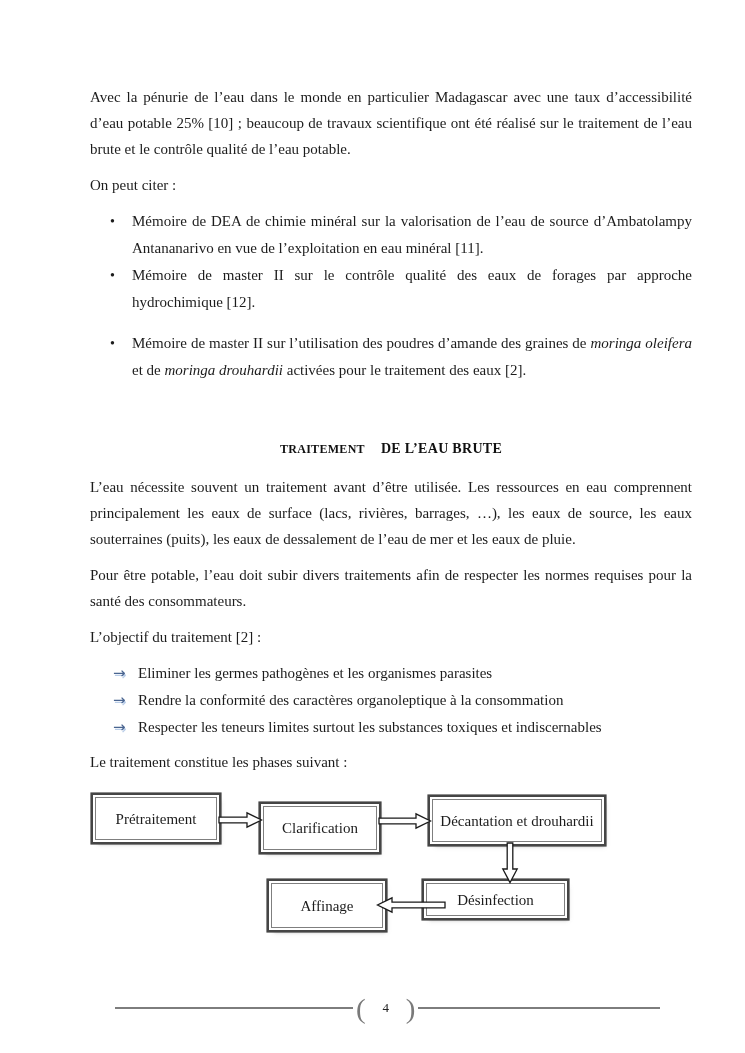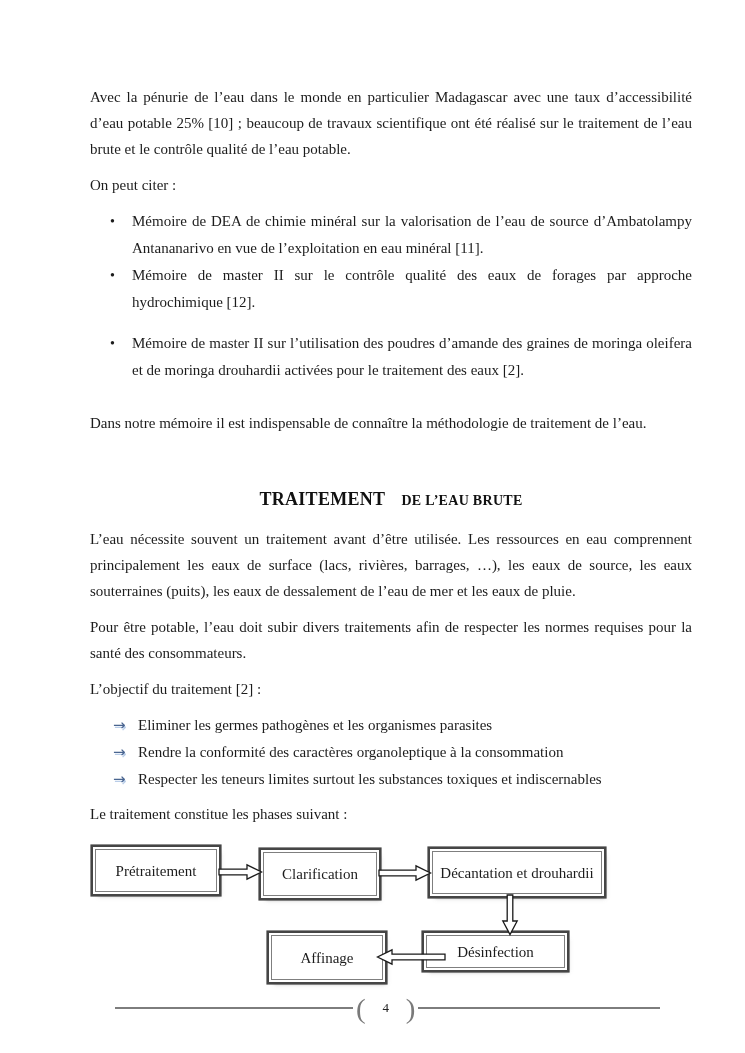--- a/index.html
+++ b/index.html
@@ -26,34 +26,34 @@
     padding-left: 20px;
     line-height: 27px;
   }
   ul.bullet-list li.spaced { margin-top: 14px; }
   .b-marker {
     width: 22px;
     flex: 0 0 22px;
     font-size: 14px;
   }
   .li-text { flex: 1; text-align: justify; }
-  .it { }
+  .it { font-style: italic; }
 
   .standalone { margin-top: 26px; }
 
   
   h1.heading {
     margin-top: 46px;
     margin-bottom: 12px;
     text-align: center;
     font-weight: bold;
     color: #111111;
     line-height: 26px;
   }
-  .h-main { font-size: 18px; letter-spacing: 0.3px; }
+  .h-main { font-size: 12px; letter-spacing: 0.3px; }
   .h-sub  { font-size: 14px; margin-left: 16px; letter-spacing: 0.3px; }
 
   
   ul.arrow-list { list-style: none; margin: 0 0 8px 0; }
   ul.arrow-list li {
     display: flex;
     padding-left: 23px;
     line-height: 27px;
   }
   .a-marker {
@@ -76,21 +76,21 @@
     border: 1.6px solid #7f7f7f;
     border-radius: 0;
     box-shadow: 0 0 0 2px #ffffff, 0 0 0 4.6px #454545, 3px 4px 4px rgba(110,110,110,0.55);
     display: flex;
     align-items: center;
     justify-content: center;
     font-size: 15px;
     color: #1c1c1c;
   }
   .fbox.b1 { left: 5px;   top: 5px;  width: 122px; height: 43px; }
-  .fbox.b2 { left: 173px; top: 8px;  width: 114px; height: 44px; }
+  .fbox.b2 { left: 173px; top: 14px;  width: 114px; height: 44px; }
   .fbox.b3 { left: 342px; top: 7px;  width: 170px; height: 43px; }
   .fbox.b4 { left: 336px; top: 91px; width: 139px; height: 33px; }
   .fbox.b5 { left: 181px; top: 91px; width: 112px; height: 45px; }
   .farrow { position: absolute; }
   .farrow.a1 { left: 128px; top: 19px;  width: 45px; height: 18px; }
   .farrow.a2 { left: 288px; top: 20px;  width: 54px; height: 18px; }
   .farrow.a3 { left: 411px; top: 50px;  width: 18px; height: 42px; }
   .farrow.a4 { left: 286px; top: 104px; width: 70px; height: 18px; }
   .farrow svg { display: block; width: 100%; height: 100%; }
 
@@ -140,21 +140,20 @@
     <li>
       <span class="b-marker">•</span>
       <span class="li-text">Mémoire de master II sur le contrôle qualité des eaux de forages par approche hydrochimique [12].</span>
     </li>
     <li class="spaced">
       <span class="b-marker">•</span>
       <span class="li-text"><span>Mémoire de master II sur l’utilisation des poudres d’amande des graines de </span><span class="it">moringa oleifera</span><span> et de </span><span class="it">moringa drouhardii</span><span> activées pour le traitement des eaux [2].</span></span>
     </li>
   </ul>
 
-  <p class="para single standalone">Dans notre mémoire il est indispensable de connaître la méthodologie de traitement de l’eau.</p>
 
   <h1 class="heading">
     <span class="h-main">TRAITEMENT</span><span class="h-sub">DE L’EAU BRUTE</span>
   </h1>
 
   <p class="para">L’eau nécessite souvent un traitement avant d’être utilisée. Les ressources en eau comprennent principalement les eaux de surface (lacs, rivières, barrages, …), les eaux de source, les eaux souterraines (puits), les eaux de dessalement de l’eau de mer et les eaux de pluie.</p>
 
   <p class="para">Pour être potable, l’eau doit subir divers traitements afin de respecter les normes requises pour la santé des consommateurs.</p>
 
   <p class="para single">L’objectif du traitement [2] :</p>

